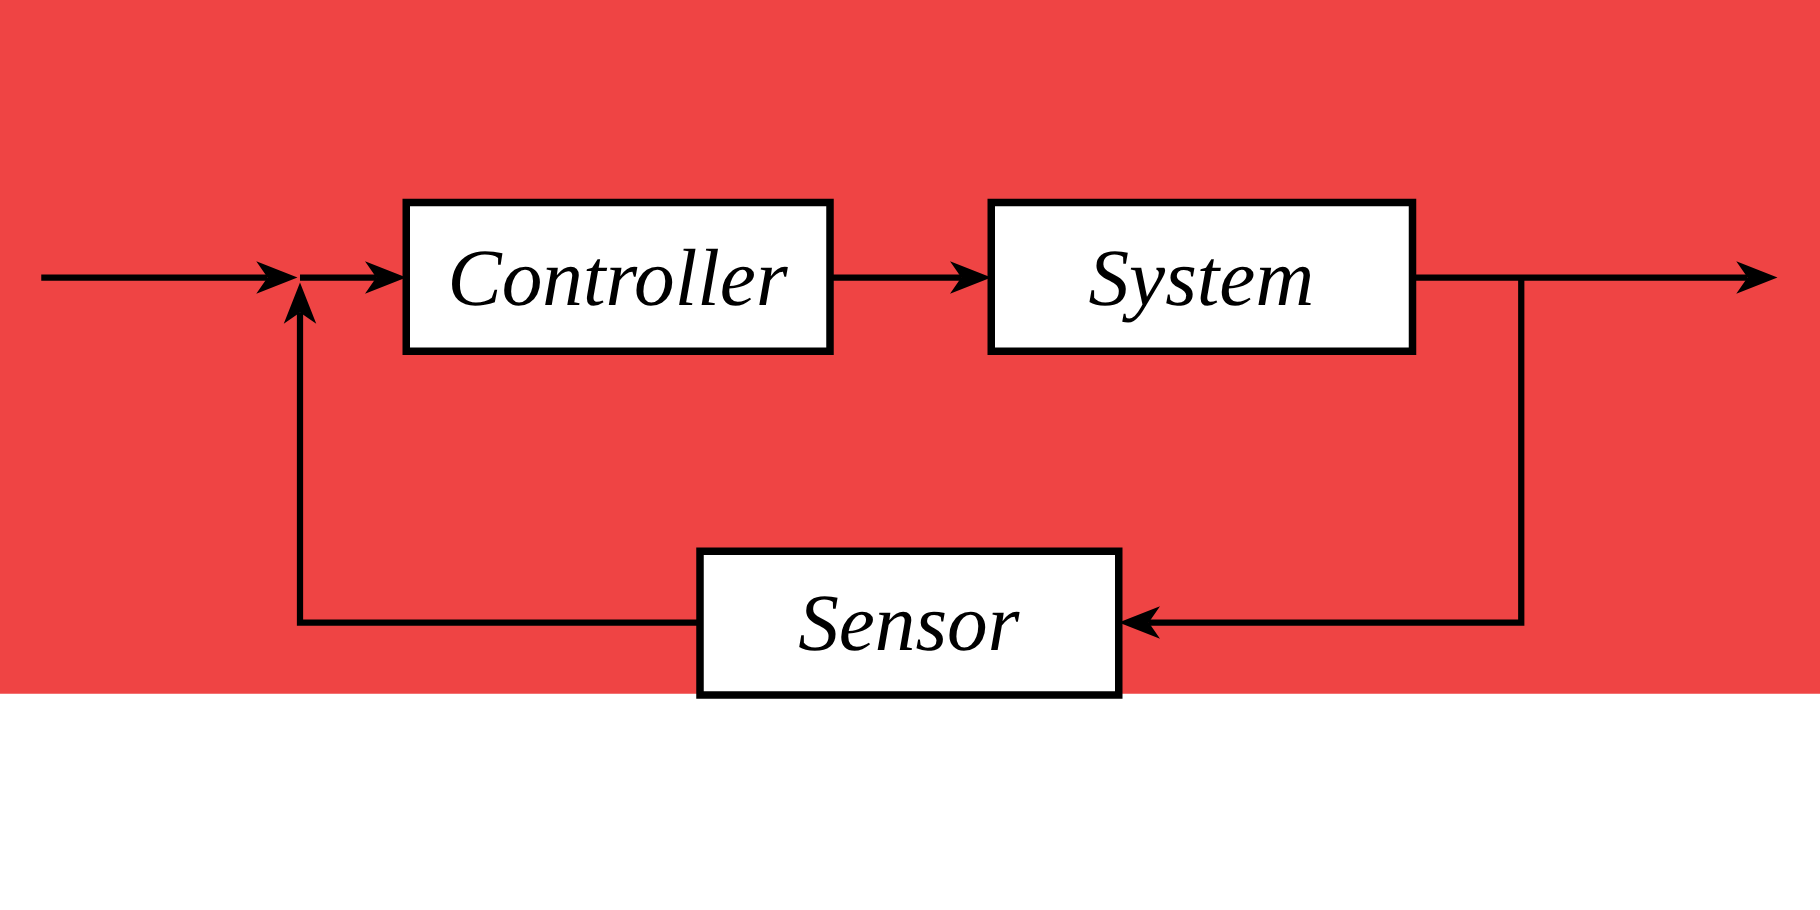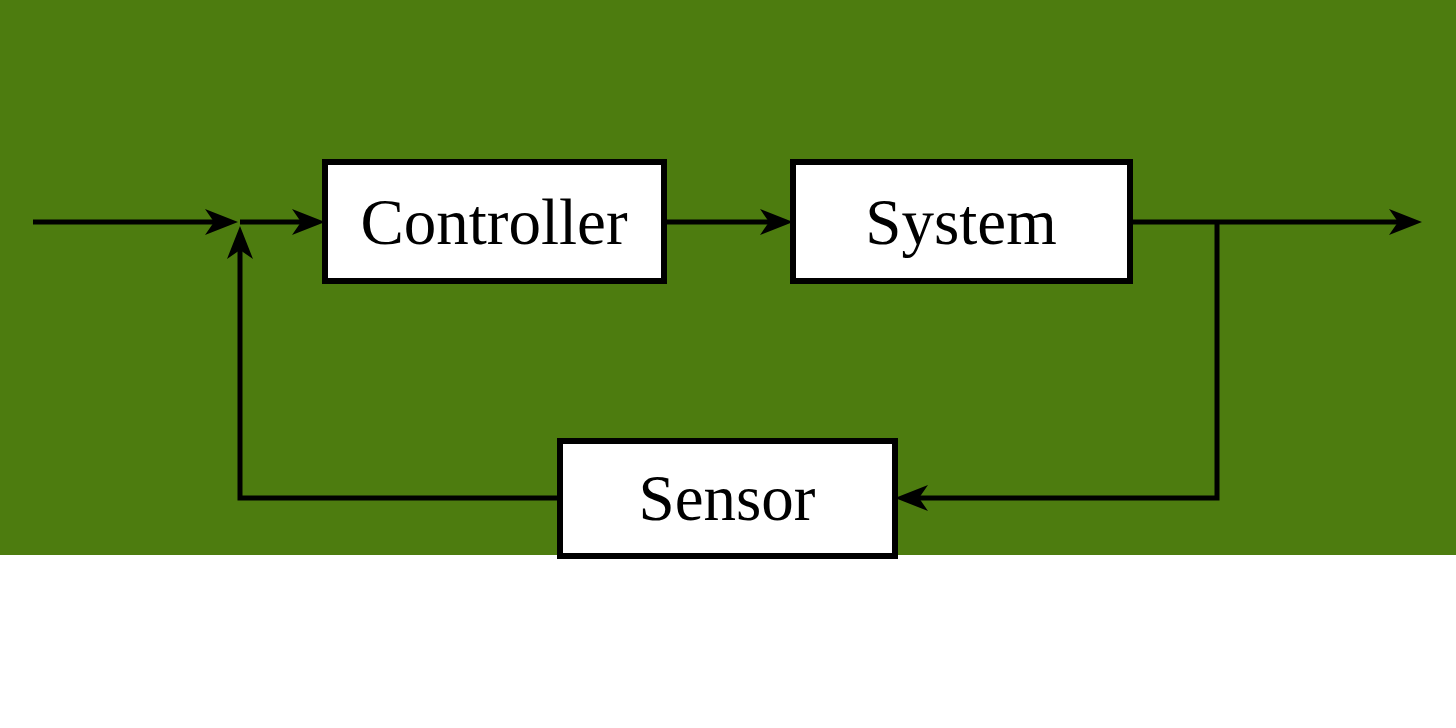--- a/index.html
+++ b/index.html
@@ -8,21 +8,22 @@
     background: #ffffff;
     width: 1456px;
     height: 728px;
     overflow: hidden;
     font-family: "Liberation Serif", serif;
   }
   .stage {
     position: relative;
     width: 1456px;
     height: 555px;
-    background: #4d7c0f;
+    background: #ef4444;
+    font-style: italic;
   }
   svg { display: block; }
   .flow-line {
     stroke: #000000;
     stroke-width: 5;
     fill: none;
     stroke-linecap: butt;
     stroke-linejoin: miter;
   }
   .arrowhead { fill: #000000; stroke: none; }

